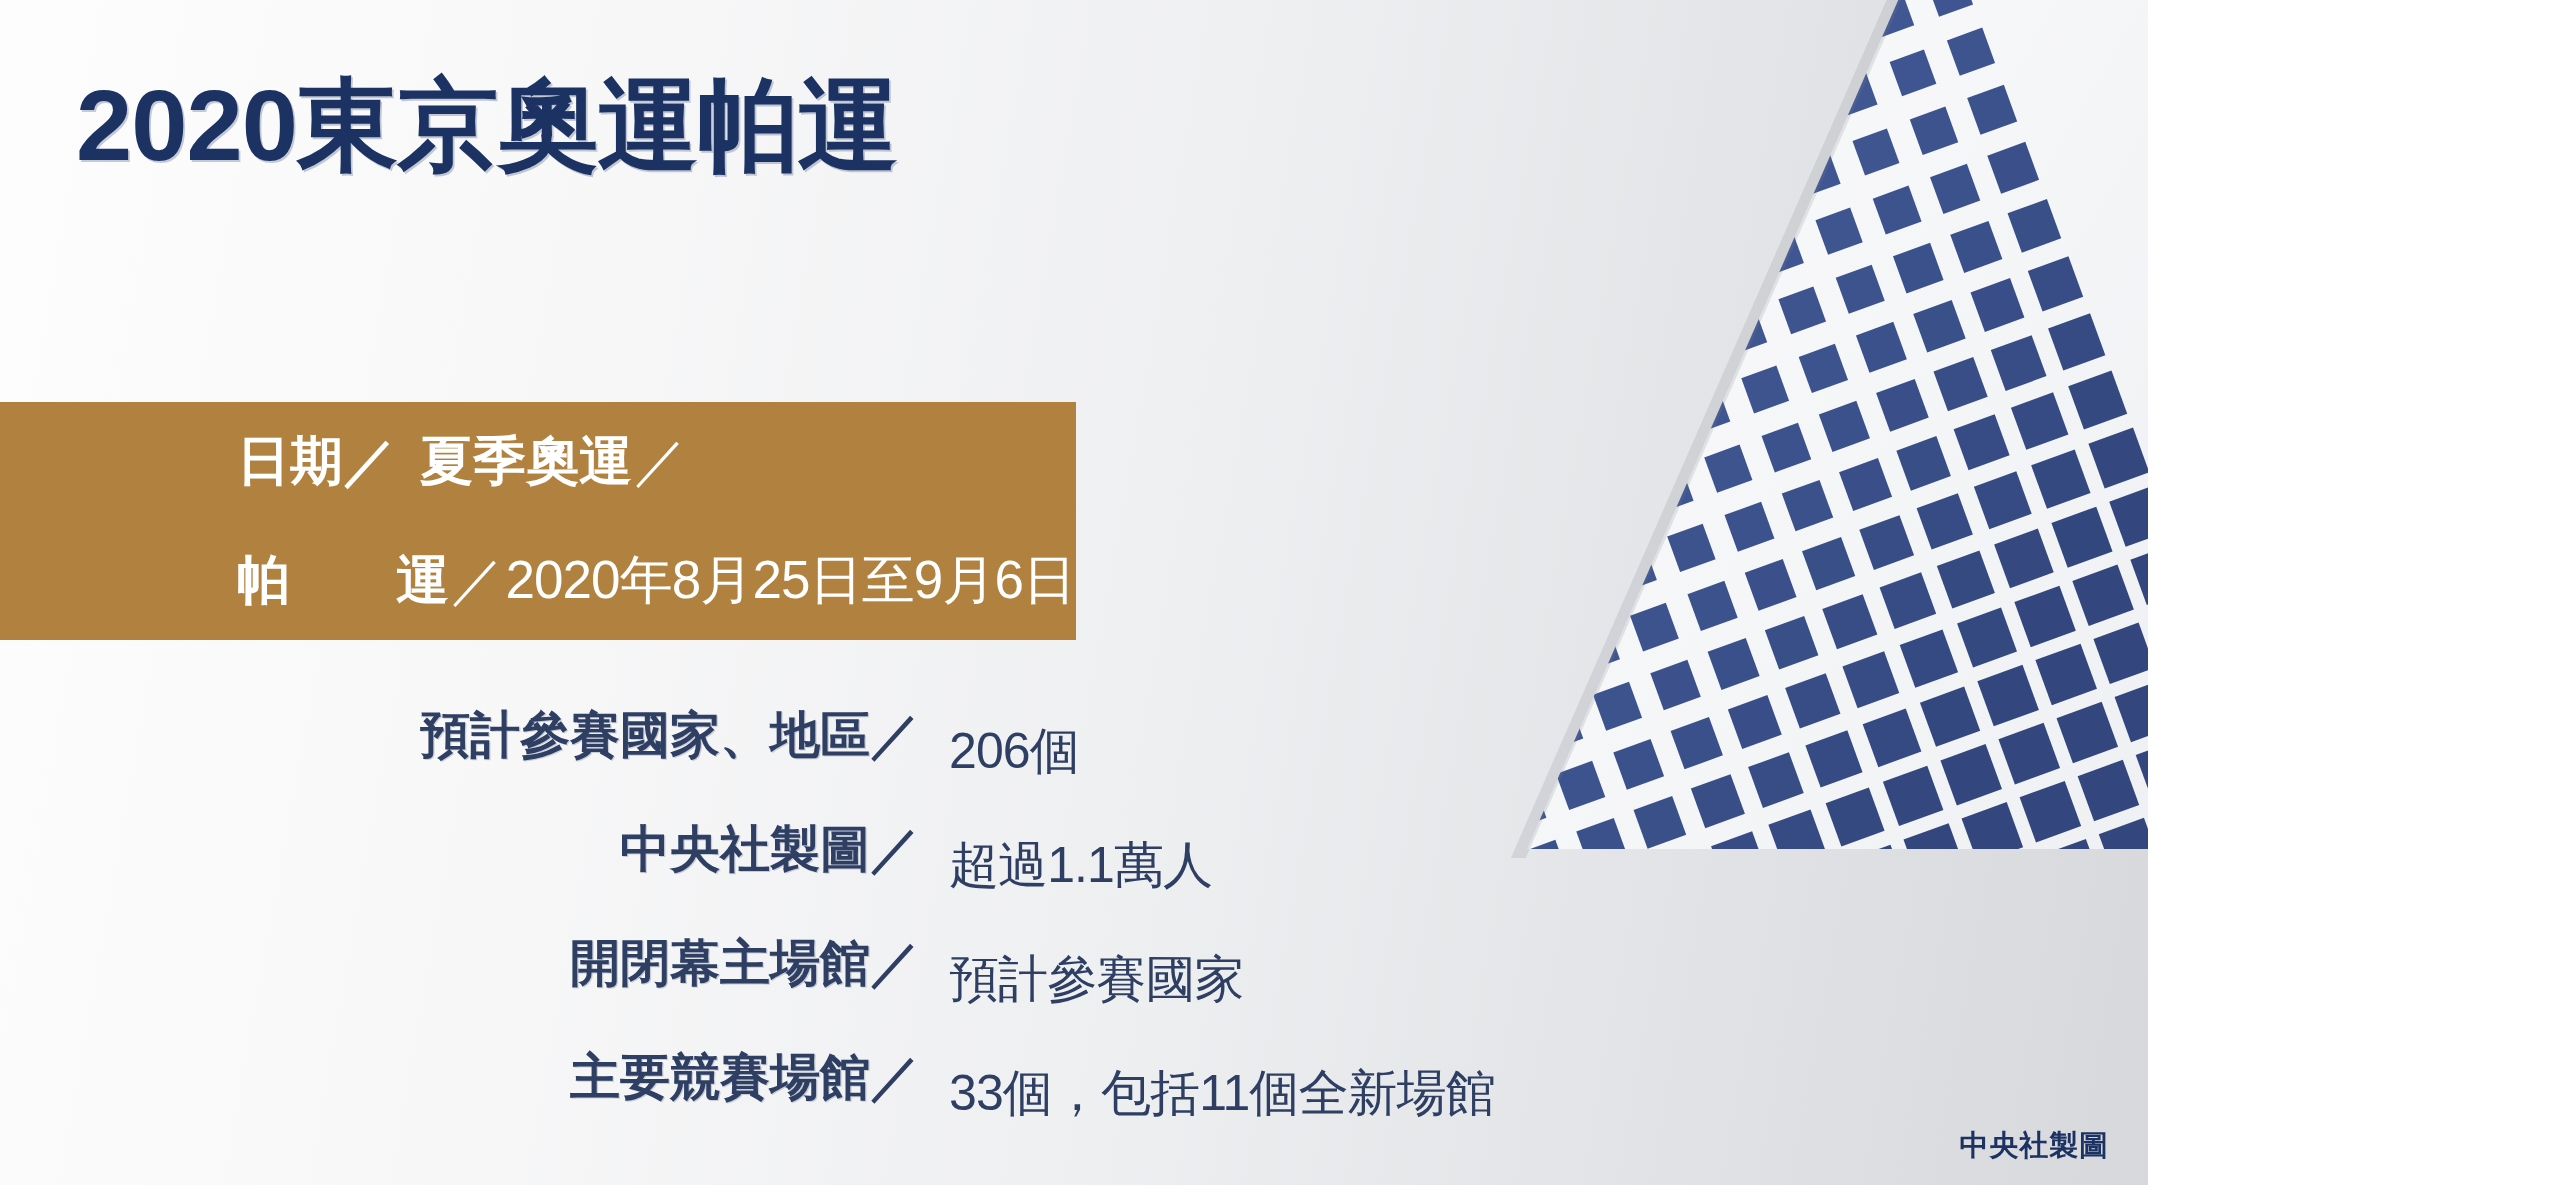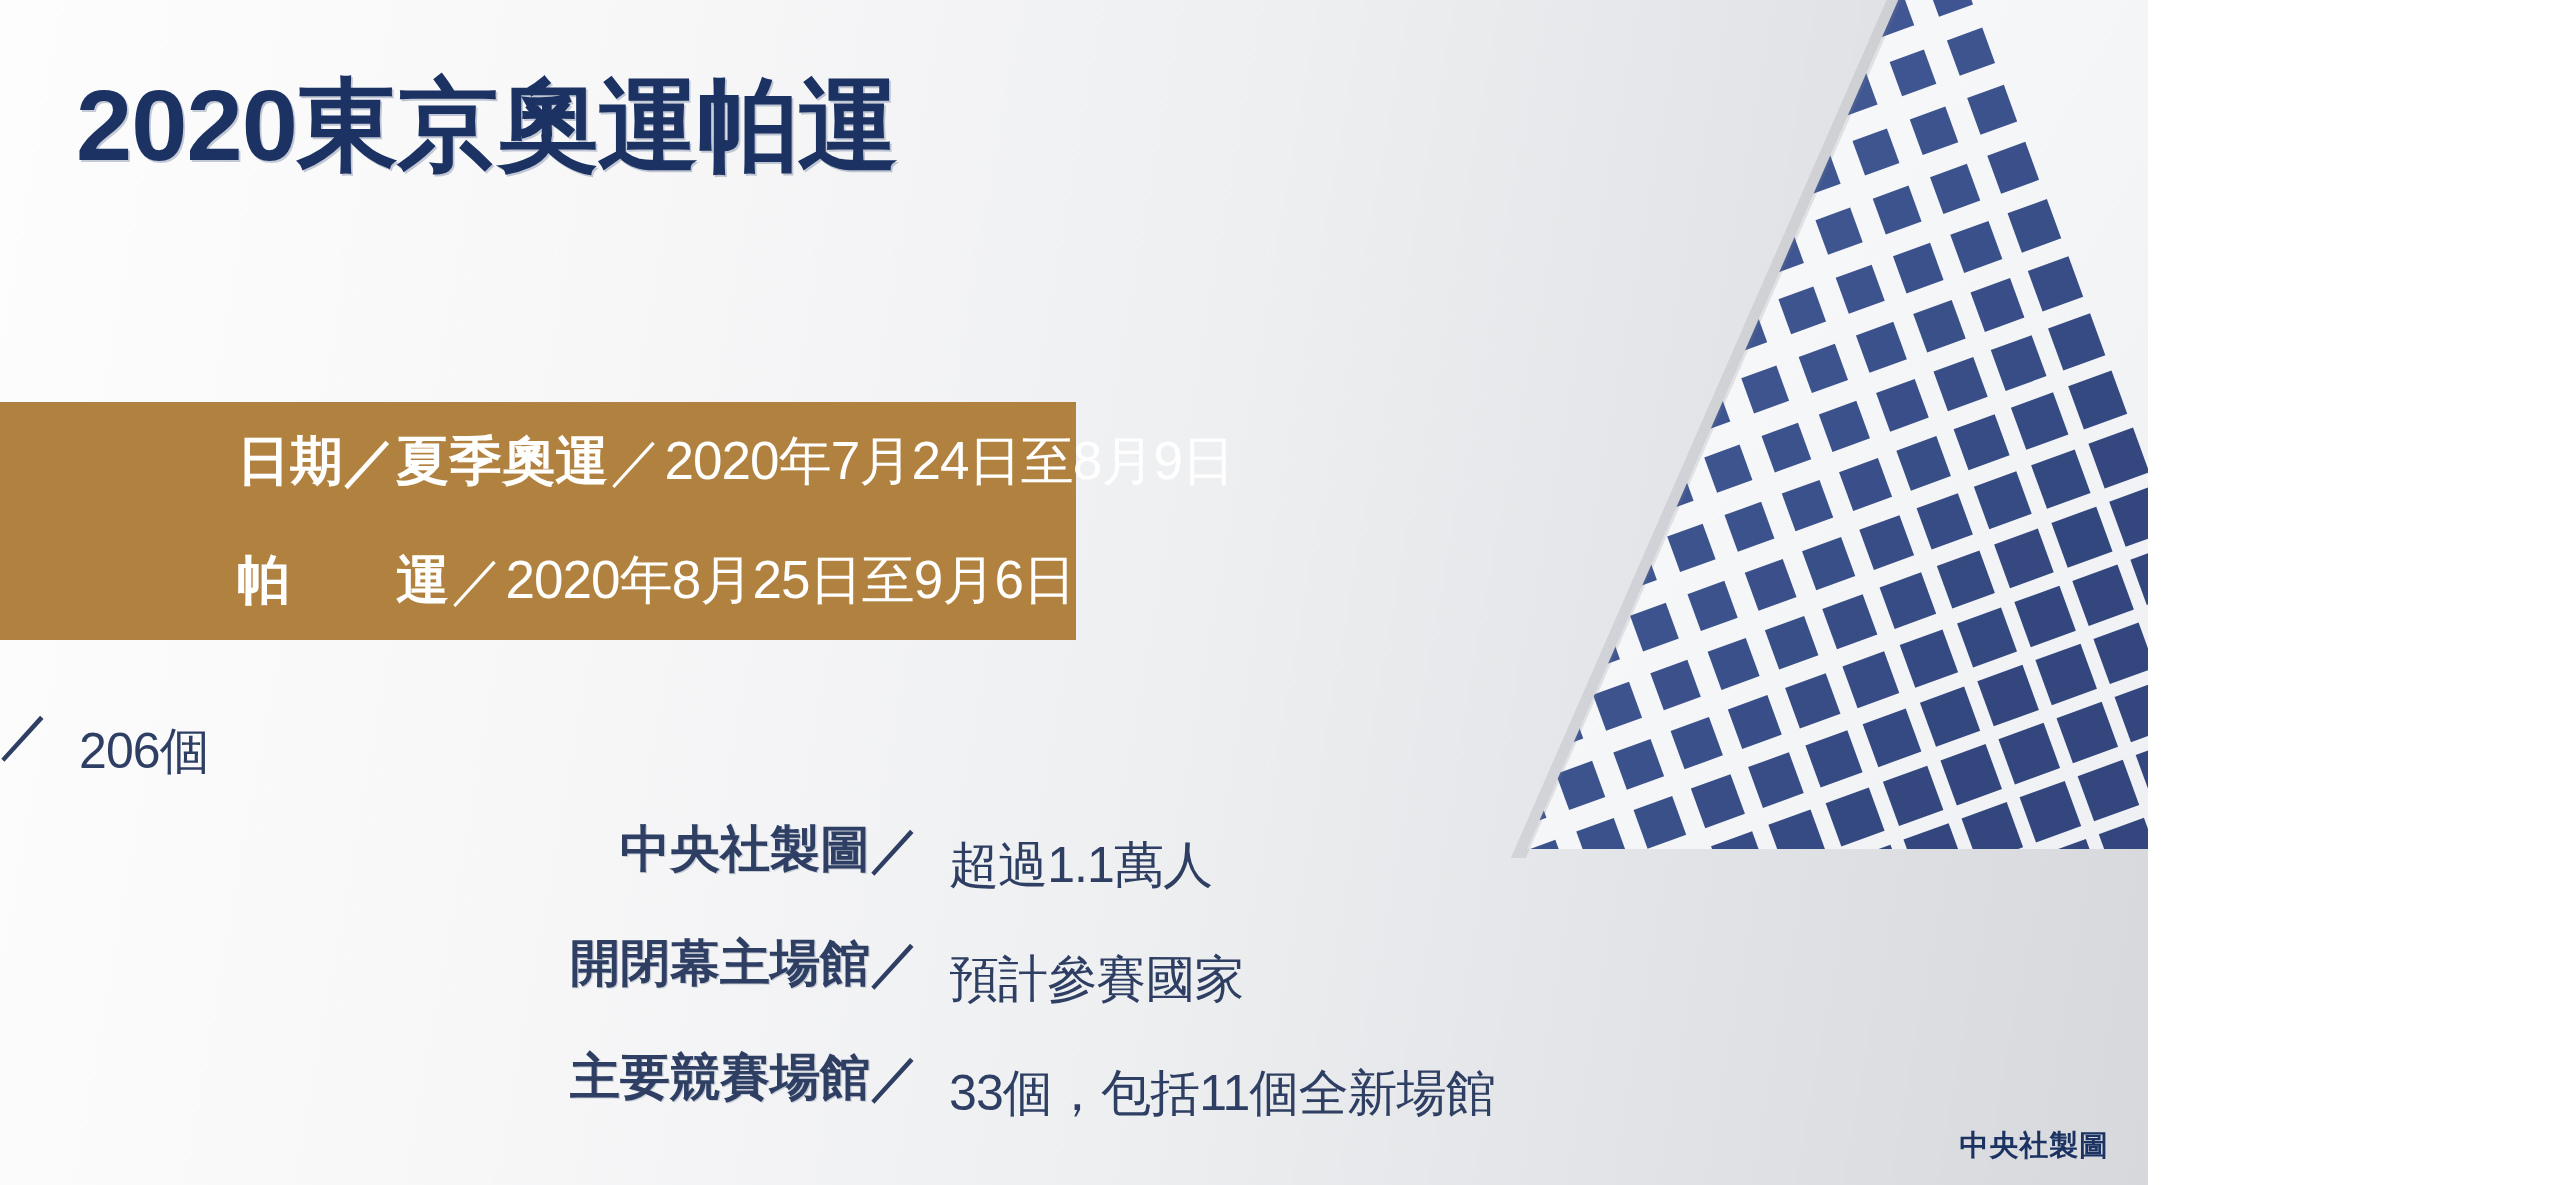--- a/index.html
+++ b/index.html
@@ -510,32 +510,32 @@
   <div class="panel-shadow"></div>
 
   <div class="title">2020東京奧運帕運</div>
 
   <div class="banner">
     <div class="banner-line">
       <span class="banner-label">日期／</span>
       <span style="display:inline-block;width:24px"></span>
       <span class="banner-label">夏季奧運</span>
       <span class="slash banner-label">／</span>
-      <span class="banner-value">2020年7月24日至8月9日</span>
     </div>
     <div class="banner-line">
       <span class="banner-label">帕　　運</span>
       <span class="slash banner-label">／</span>
       <span class="banner-value">2020年8月25日至9月6日</span>
     </div>
   </div>
 
   <div class="rows">
 
     <div class="row">
+      <span class="row-label">預計參賽國家、地區</span>
       <span class="row-sep">／</span>
       <span class="row-value">206個</span>
     </div>
 
     <div class="row">
       <span class="row-label">中央社製圖</span>
       <span class="row-sep">／</span>
       <span class="row-value">超過1.1萬人</span>
     </div>
 

